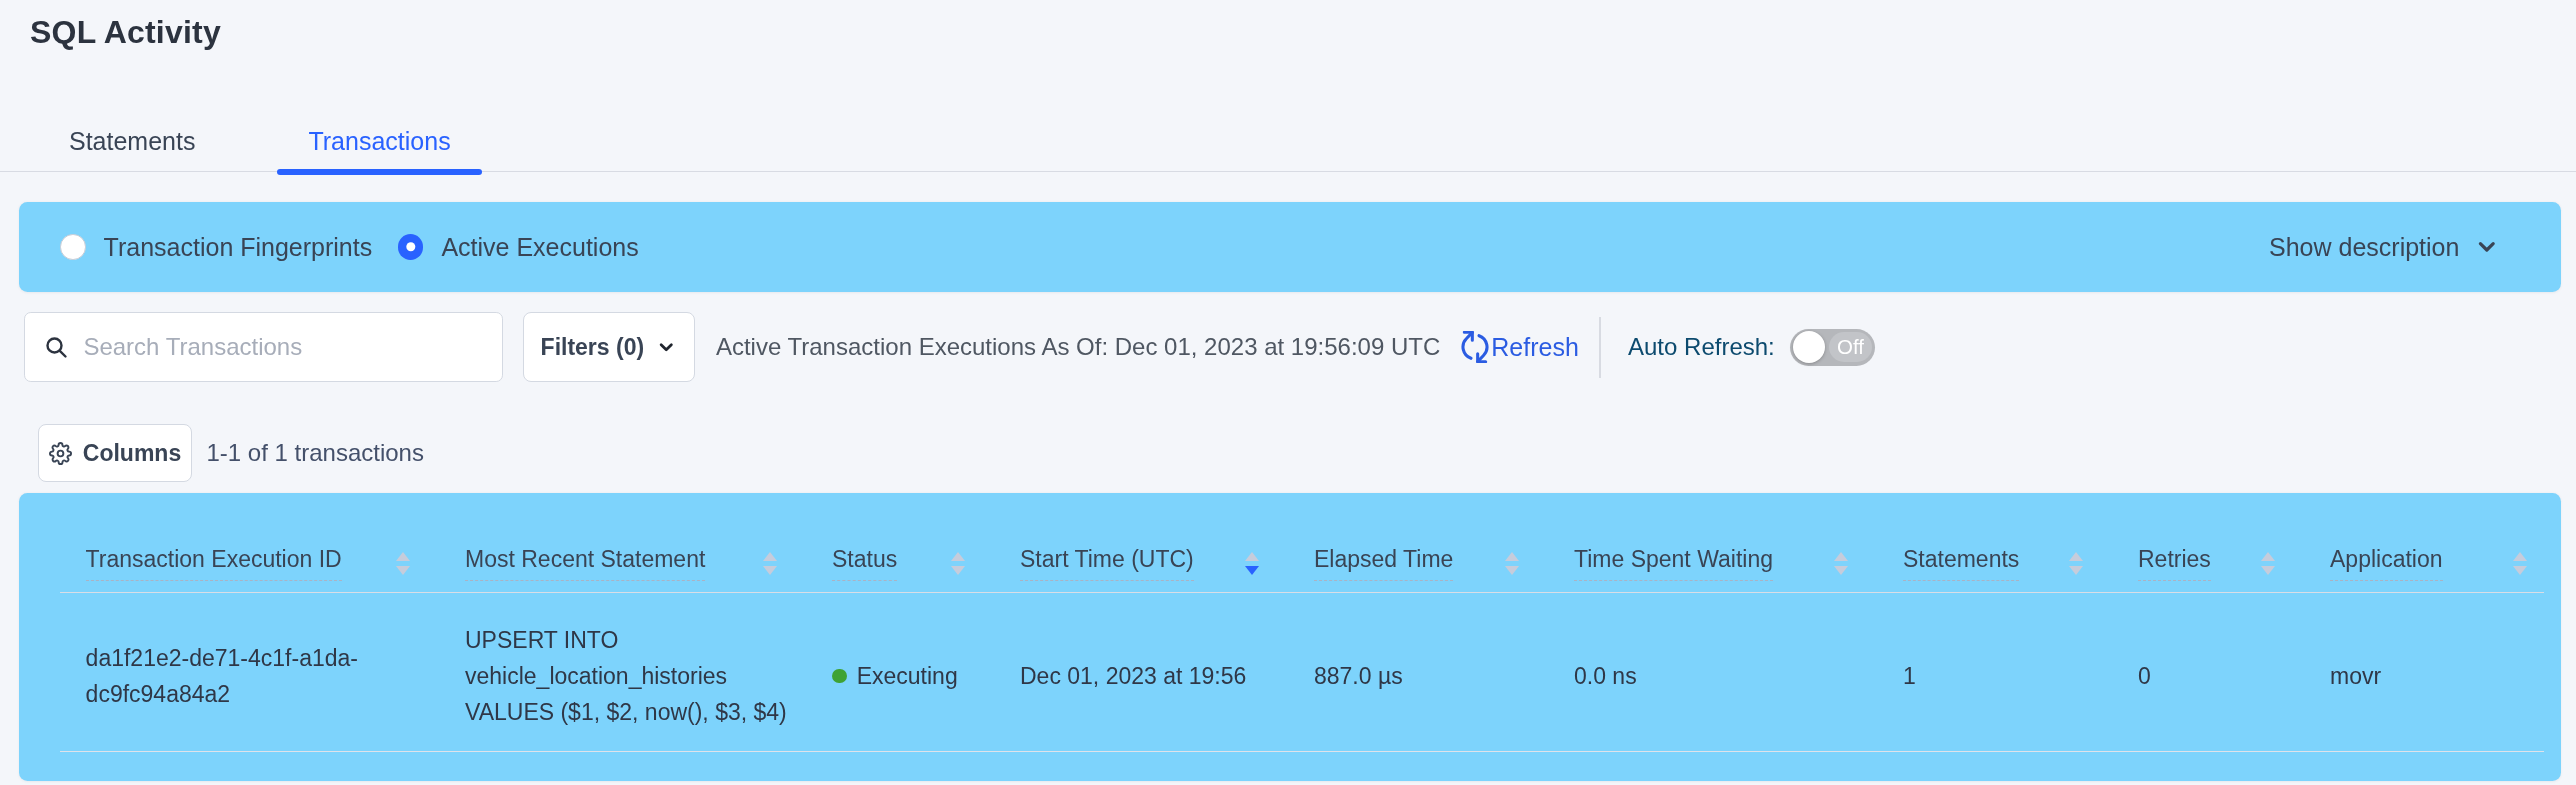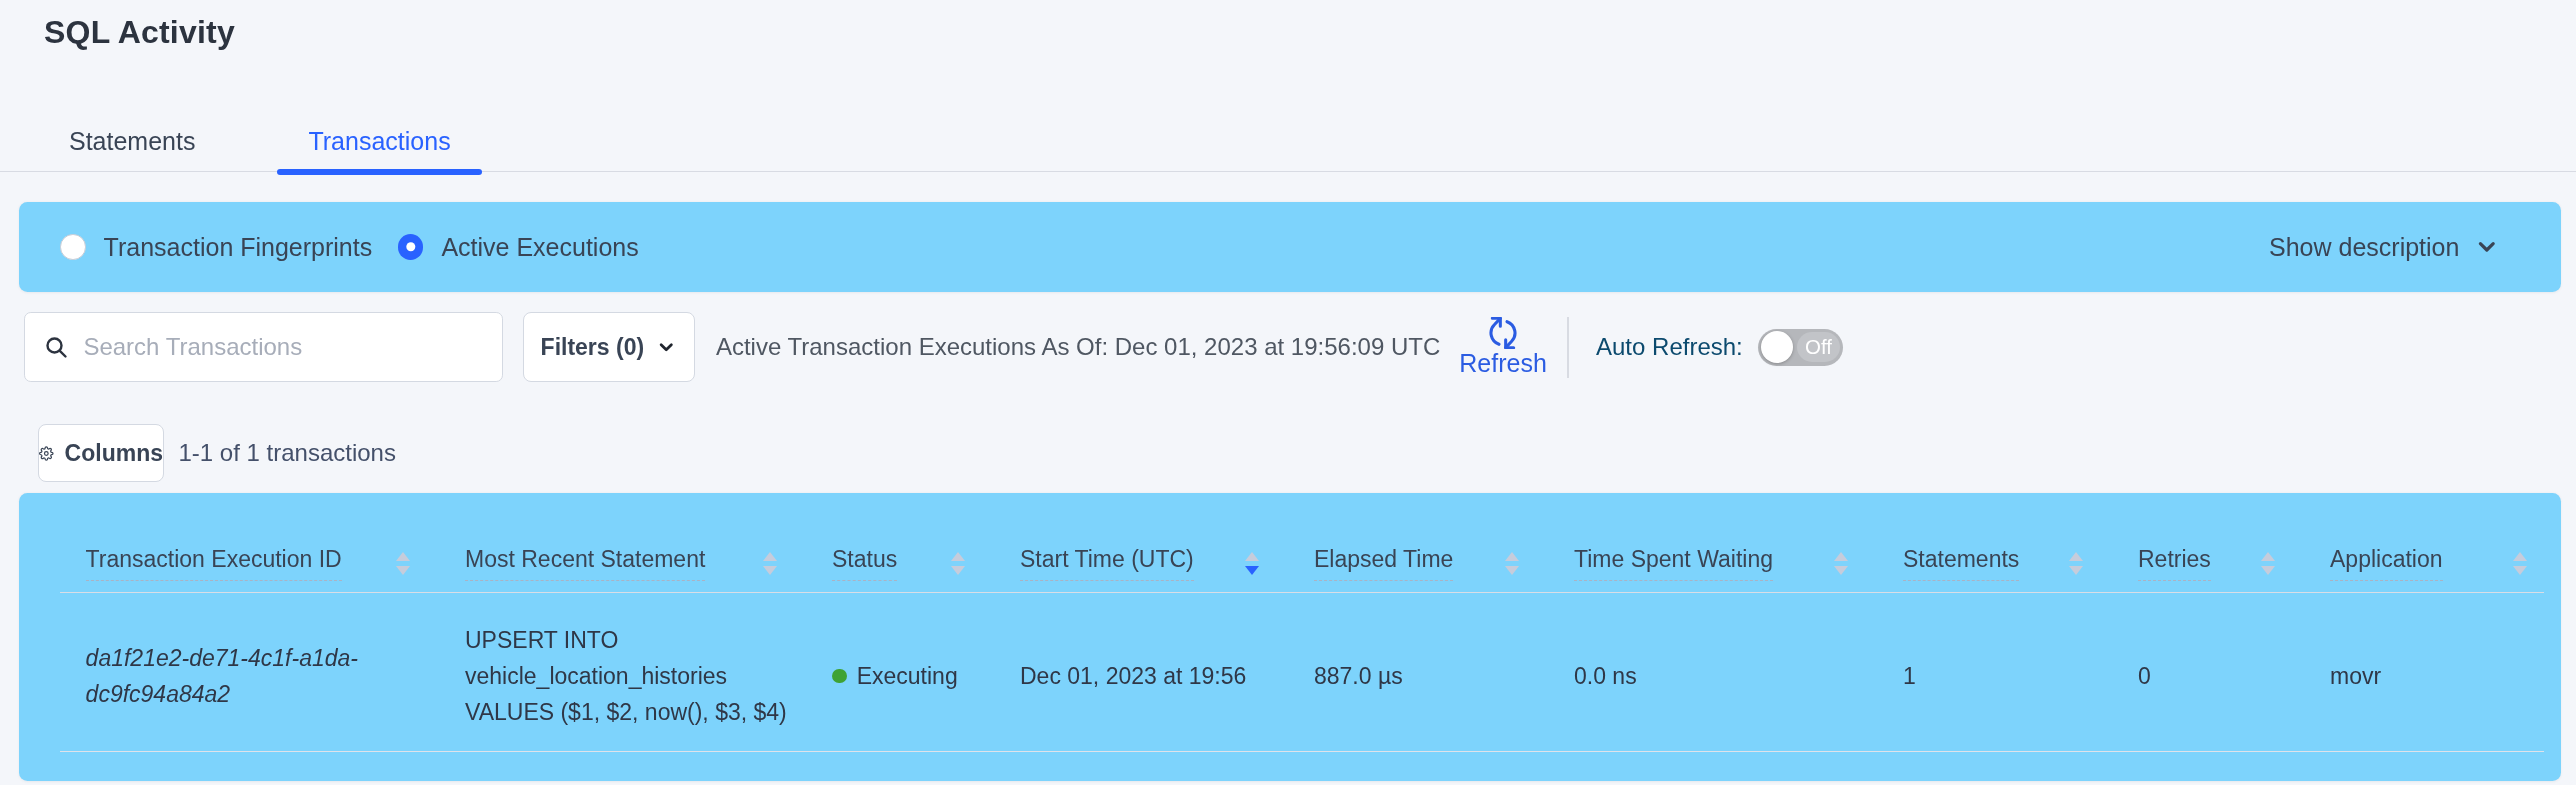--- a/index.html
+++ b/index.html
@@ -6,21 +6,21 @@
   html,body { width:2576px; height:785px; }
   body {
     font-family:"Liberation Sans", sans-serif;
     background:#f4f6fa;
     position:relative;
     overflow:hidden;
     color:#394455;
   }
   
   .page-title {
-    position:absolute; left:44px; top:13.7px;
+    position:absolute; left:30px; top:13.7px;
     font-size:32px; font-weight:700; color:#2c333f;
     letter-spacing:0.2px;
   }
   .tabbar {
     position:absolute; left:0; right:0; top:111px; height:61px;
     border-bottom:1.7px solid #d8dbe3;
     padding-left:38px;
     display:flex; align-items:stretch;
   }
   .tab {
@@ -77,21 +77,21 @@
   }
   .search-box input::placeholder { color:#a7adb9; }
   .btn {
     height:70px; background:#fff; border:1.7px solid #d4d9e2; border-radius:8px;
     display:flex; align-items:center; justify-content:center;
     font-size:23px; font-weight:700; color:#394455; cursor:pointer;
     font-family:"Liberation Sans", sans-serif;
   }
   .filters-btn { width:172px; margin-left:19.6px; gap:12px; }
   .asof { margin-left:21.3px; font-size:24px; color:#4f5762; white-space:nowrap; }
-  .refresh { margin-left:19px; display:flex; align-items:center; cursor:pointer;flex-direction:column; }
+  .refresh { margin-left:19px; display:flex; align-items:center; cursor:pointer; }
   .refresh-label { font-size:25px; color:#2b5ce2; }
   .vdivider { width:1.7px; height:61px; background:#d8dbe2; margin-left:20.5px; }
   .autorefresh-label { margin-left:27px; font-size:24px; color:#0c4a6e; white-space:nowrap; }
   .toggle {
     margin-left:15.4px; width:85px; height:37px; border-radius:19px;
     background:#b5b7bb; position:relative; cursor:pointer; flex:none;
   }
   .toggle .knob {
     position:absolute; left:2.6px; top:2.6px; width:32px; height:32px;
     border-radius:50%; background:#fff; box-shadow:0 0.9px 3.4px rgba(0,0,0,.25);
@@ -100,21 +100,21 @@
     position:absolute; left:39px; top:3.4px; right:3.4px; bottom:3.4px;
     background:#c2c4c8; border-radius:15.4px;
     display:flex; align-items:center; justify-content:center;
     font-size:20.5px; color:#ffffff;
   }
   
   .columns-row {
     position:absolute; left:38px; top:424px; height:58px;
     display:flex; align-items:center;
   }
-  .columns-btn { width:126px; height:58px; gap:11px; }
+  .columns-btn { width:154px; height:58px; gap:11px; }
   .result-count { margin-left:14.5px; font-size:24px; color:#44506a; }
   
   .table-card { top:493px; height:288px; overflow:hidden; }
   table {
     border-collapse:collapse; table-layout:fixed;
     margin:0 17px 0 41px; width:calc(100% - 58px);
   }
   th { height:99px; vertical-align:bottom; padding:0 55px 10.2px 0; border-bottom:1.7px solid #dadde6; text-align:left; cursor:pointer; }
   th:first-child { padding-left:25.6px; }
   th:last-child { padding-right:17px; }
@@ -126,21 +126,21 @@
   .sort { display:flex; flex-direction:column; gap:4.3px; margin-left:17px; flex:none; }
   .tri { width:0; height:0; border-left:7.7px solid transparent; border-right:7.7px solid transparent; }
   .tri.up   { border-bottom:9.4px solid #c6ccdb; }
   .tri.down { border-top:9.4px solid #c6ccdb; }
   .tri.down.active { border-top-color:#2962ff; }
   td {
     height:159px; vertical-align:middle; border-bottom:1.7px solid #dfe2ea;
     font-size:23px; color:#2f3747; padding:8.5px 25.6px 0 0; line-height:36px;
   }
   td:first-child { padding-left:25.6px; }
-  td.cell-id { padding-right:85px; overflow-wrap:break-word;font-style:italic; }
+  td.cell-id { padding-right:85px; overflow-wrap:break-word; }
   .status-wrap { display:flex; align-items:center; gap:10.2px; }
   .status-dot { width:14.5px; height:14.5px; border-radius:50%; background:#3fa234; flex:none; }
   .icon-svg { display:block; }
 </style>
 </head>
 <body>
 
 <h1 class="page-title">SQL Activity</h1>
 
 <nav class="tabbar">

